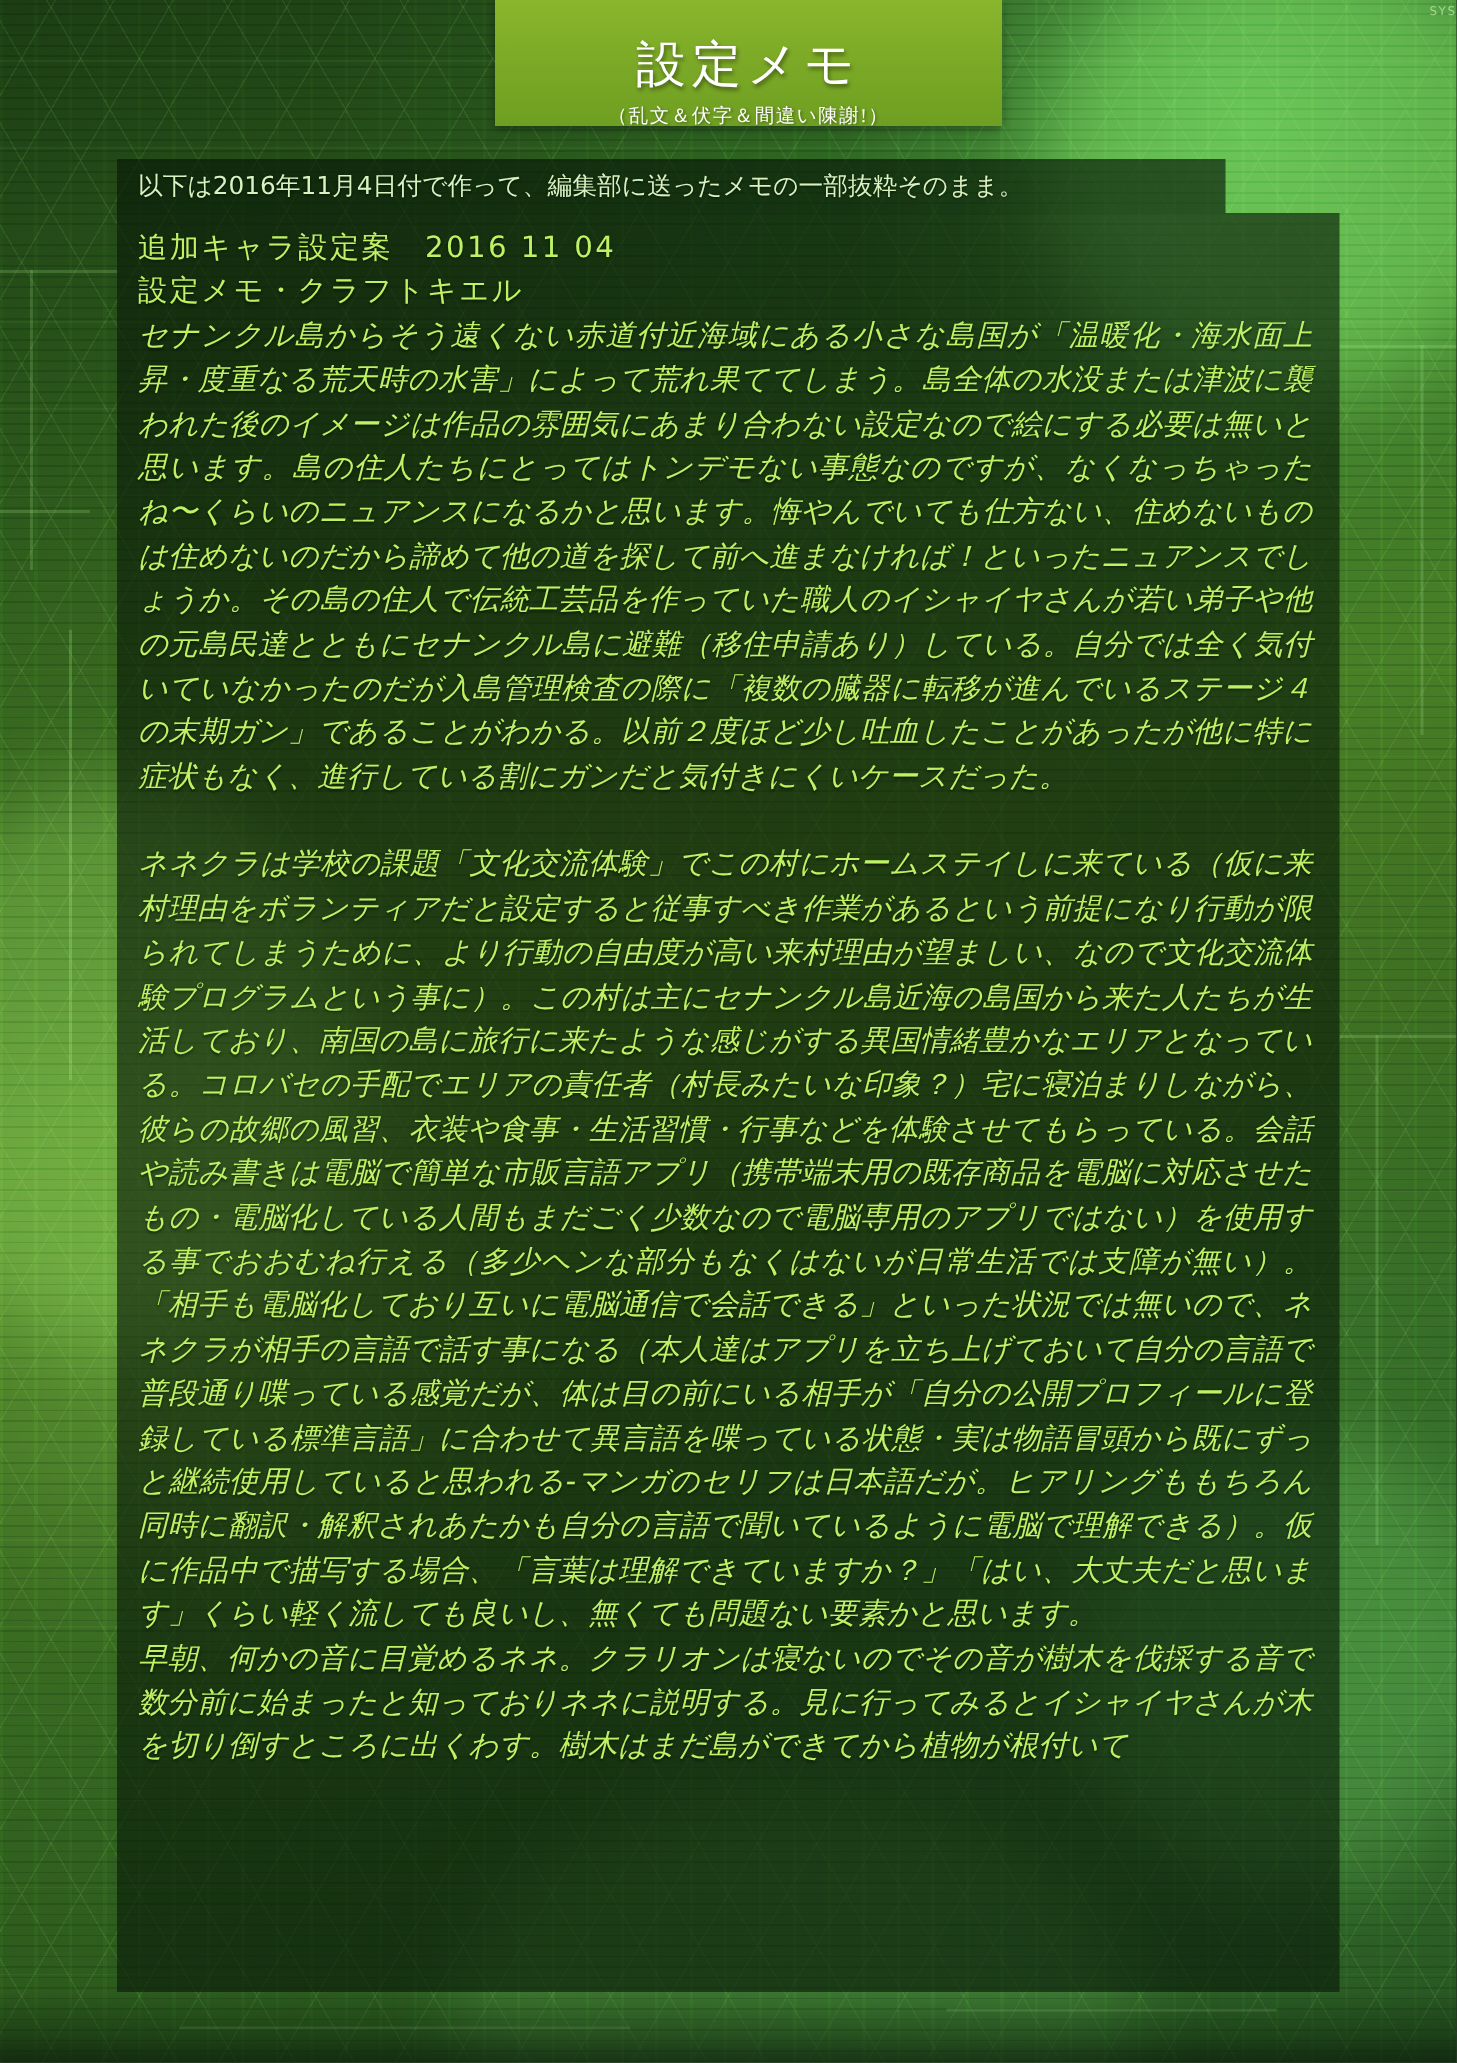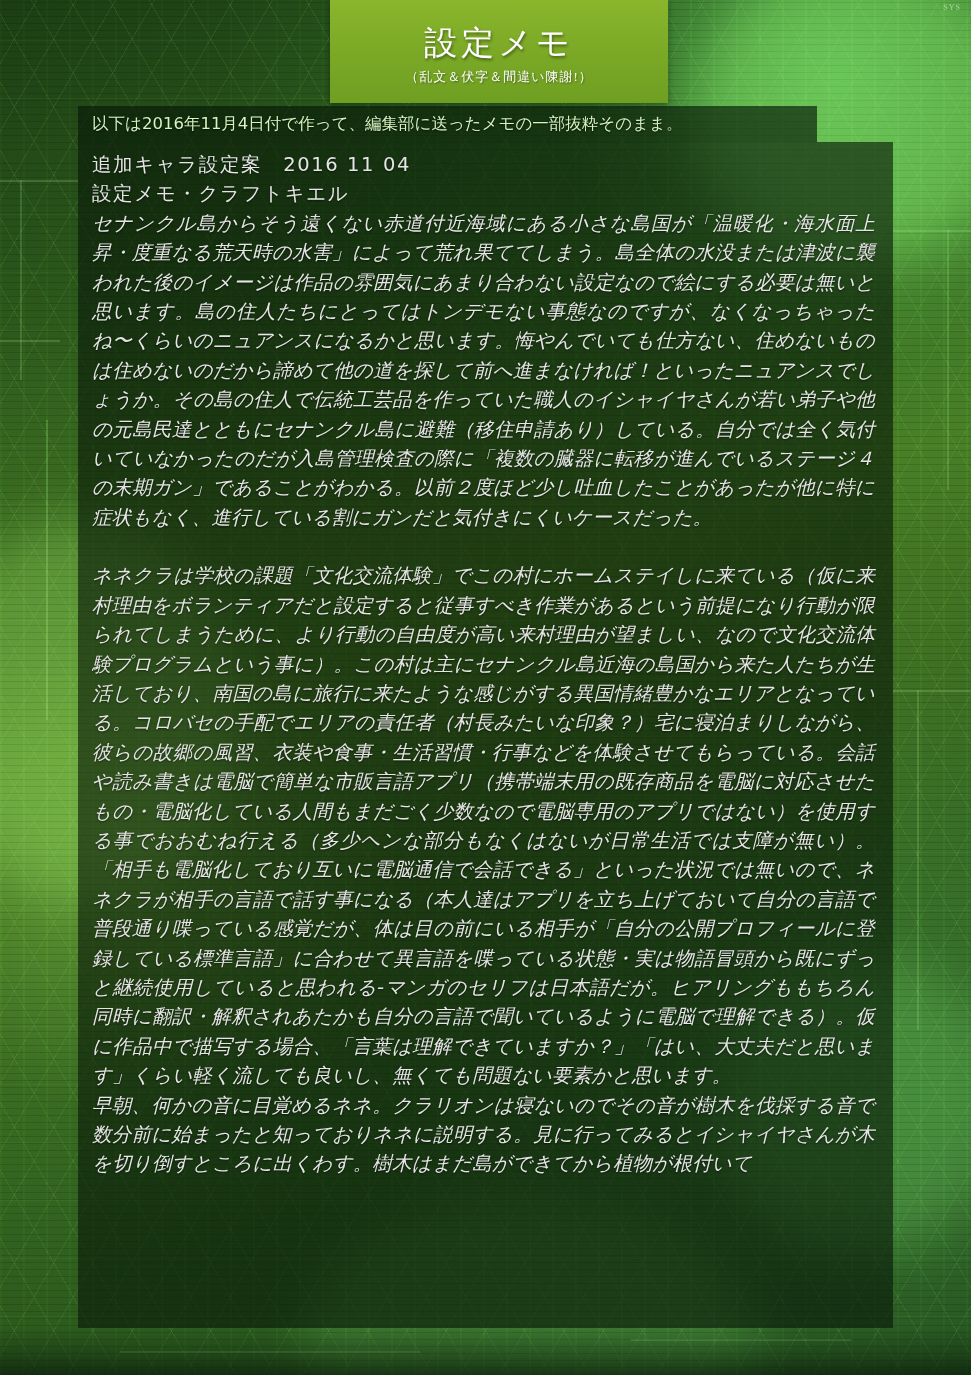--- a/index.html
+++ b/index.html
@@ -56,21 +56,21 @@
     filter: blur(26px);
     pointer-events: none;
   }
 
   
   #header-tab {
     position: absolute;
     left: 330px;
     top: 0;
     width: 338px;
-    height: 103px;
+    height: 84px;
     background: linear-gradient(180deg, #8ab62c 0%, #7aa826 55%, #6f9f22 100%);
     box-shadow: 0 2px 6px rgba(0,0,0,0.35);
     text-align: center;
     color: #ffffff;
     box-sizing: border-box;
     padding-top: 26px;
   }
   #header-title {
     font-size: 33px;
     letter-spacing: 4px;
@@ -109,21 +109,21 @@
     left: 78px;
     top: 142px;
     width: 815px;
     height: 1186px;
     background: rgba(8,24,8,0.62);
     box-sizing: border-box;
     padding: 8px 18px 10px 14px;
     overflow: hidden;
   }
   .note-line, .note-para {
-    color: #e5e5e5;
+    color: #bef264;
     font-size: 19.5px;
     line-height: 29.4px;
     text-shadow: 0 1px 2px rgba(0,0,0,0.55);
     margin: 0;
     letter-spacing: 0.2px;
   }
   .note-para {
     text-align: justify;
     text-justify: inter-character;
     font-style: italic;
@@ -137,26 +137,25 @@
   #bottom-strip {
     position: absolute;
     left: 0;
     bottom: 0;
     width: 971px;
     height: 47px;
     background: linear-gradient(180deg, rgba(20,50,16,0.0) 0%, rgba(16,40,14,0.45) 60%, rgba(10,26,10,0.7) 100%);
   }
   #top-right-chip {
     position: absolute;
-    right: 10px;
+    right: 0;
     top: 3px;
     font-size: 8px;
     color: rgba(225,255,200,0.55);
     letter-spacing: 1px;
-    font-family: Liberation Serif, serif;
   }
 </style>
 </head>
 <body>
 
 <div id="bg">
   <div class="glow-blob" style="right:-60px; top:-40px; width:340px; height:300px; background:rgba(150,255,120,0.35);"></div>
   <div class="glow-blob" style="left:-80px; top:520px; width:320px; height:380px; background:rgba(170,240,110,0.28);"></div>
   <div class="glow-blob" style="right:-40px; bottom:120px; width:300px; height:300px; background:rgba(120,220,110,0.26);"></div>
   <div class="glow-blob" style="left:300px; bottom:-120px; width:460px; height:300px; background:rgba(120,210,100,0.22);"></div>

